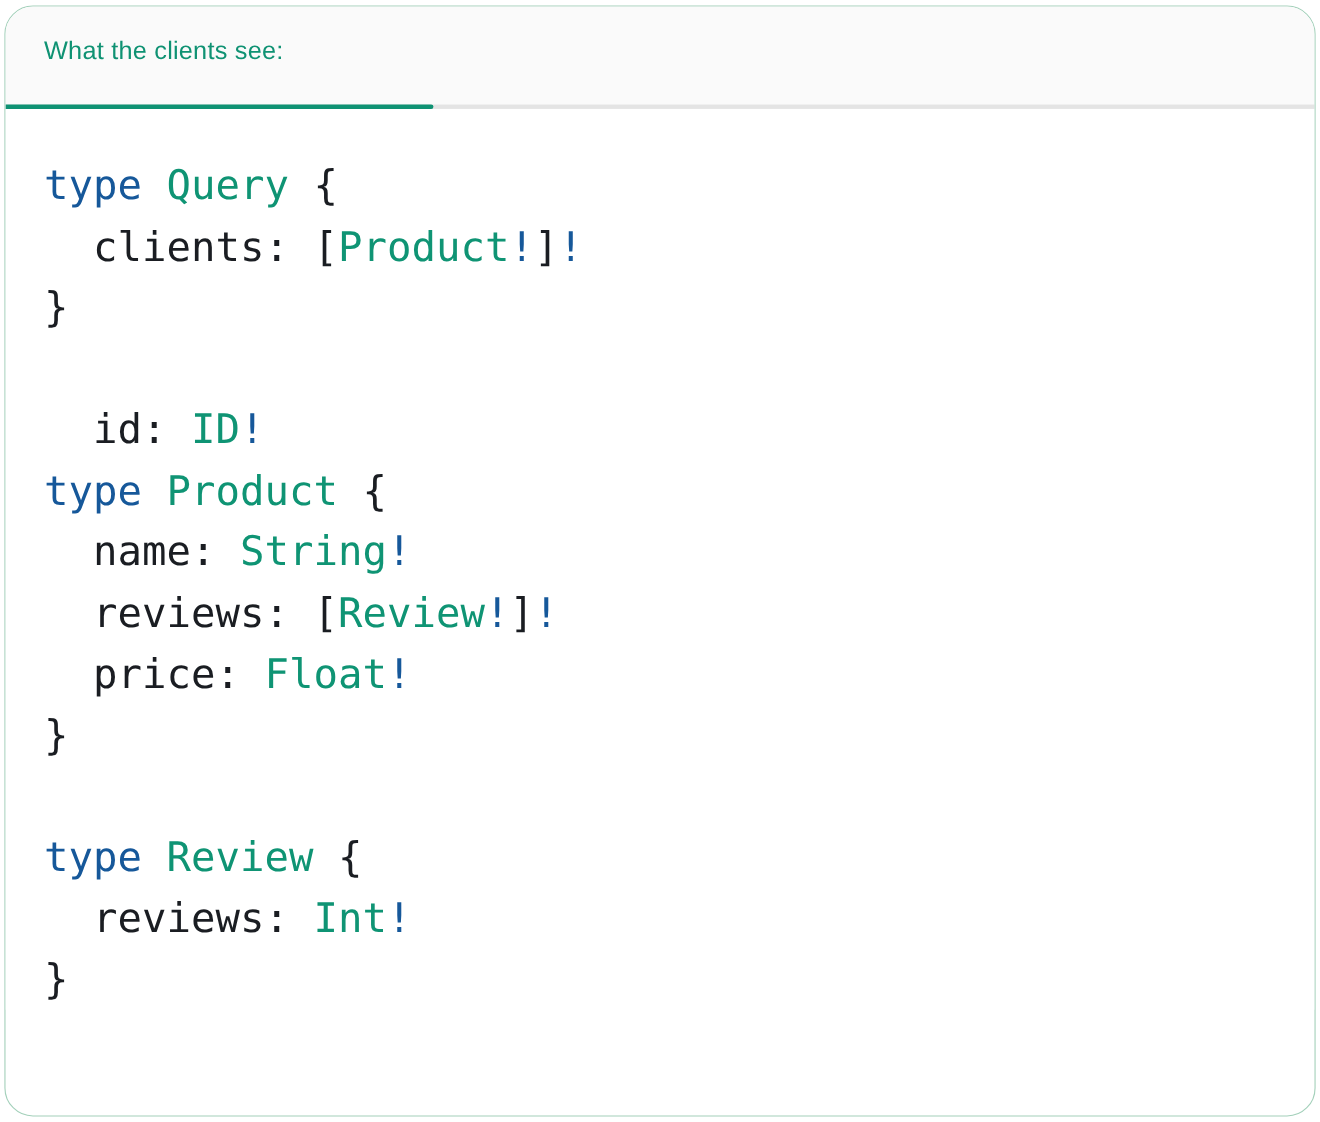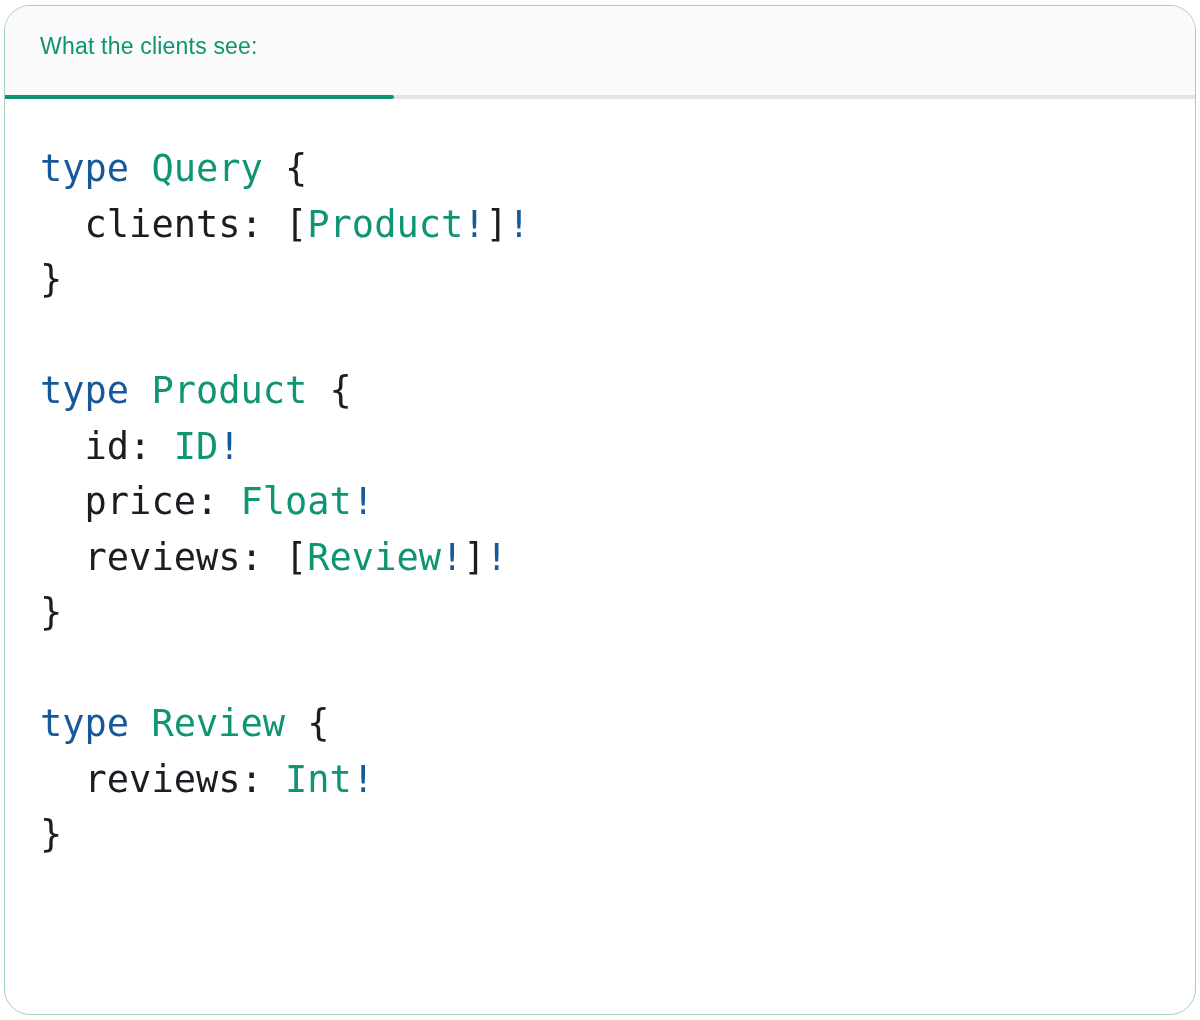--- a/index.html
+++ b/index.html
@@ -72,23 +72,24 @@
     <span class="tab-label">What the clients see:</span>
   </div>
   <div class="divider">
     <div class="active-underline"></div>
   </div>
   <div class="code-area">
       <div class="code-line"><span class="tok-kw">type</span><span class="tok-pl"> </span><span class="tok-ty">Query</span><span class="tok-pl"> {</span></div>
       <div class="code-line"><span class="tok-pl">  clients: [</span><span class="tok-ty">Product</span><span class="tok-bang">!</span><span class="tok-pl">]</span><span class="tok-bang">!</span></div>
       <div class="code-line"><span class="tok-pl">}</span></div>
       <div class="code-line"></div>
+      <div class="code-line"><span class="tok-pl">  id: </span><span class="tok-ty">ID</span><span class="tok-bang">!</span></div>
       <div class="code-line"><span class="tok-kw">type</span><span class="tok-pl"> </span><span class="tok-ty">Product</span><span class="tok-pl"> {</span></div>
-      <div class="code-line"><span class="tok-pl">  id: </span><span class="tok-ty">ID</span><span class="tok-bang">!</span></div>
+      <div class="code-line"><span class="tok-pl">  name: </span><span class="tok-ty">String</span><span class="tok-bang">!</span></div>
+      <div class="code-line"><span class="tok-pl">  reviews: [</span><span class="tok-ty">Review</span><span class="tok-bang">!</span><span class="tok-pl">]</span><span class="tok-bang">!</span></div>
       <div class="code-line"><span class="tok-pl">  price: </span><span class="tok-ty">Float</span><span class="tok-bang">!</span></div>
-      <div class="code-line"><span class="tok-pl">  reviews: [</span><span class="tok-ty">Review</span><span class="tok-bang">!</span><span class="tok-pl">]</span><span class="tok-bang">!</span></div>
       <div class="code-line"><span class="tok-pl">}</span></div>
       <div class="code-line"></div>
       <div class="code-line"><span class="tok-kw">type</span><span class="tok-pl"> </span><span class="tok-ty">Review</span><span class="tok-pl"> {</span></div>
       <div class="code-line"><span class="tok-pl">  reviews: </span><span class="tok-ty">Int</span><span class="tok-bang">!</span></div>
       <div class="code-line"><span class="tok-pl">}</span></div>
     </div>
 </div>
 
 </body></html>

